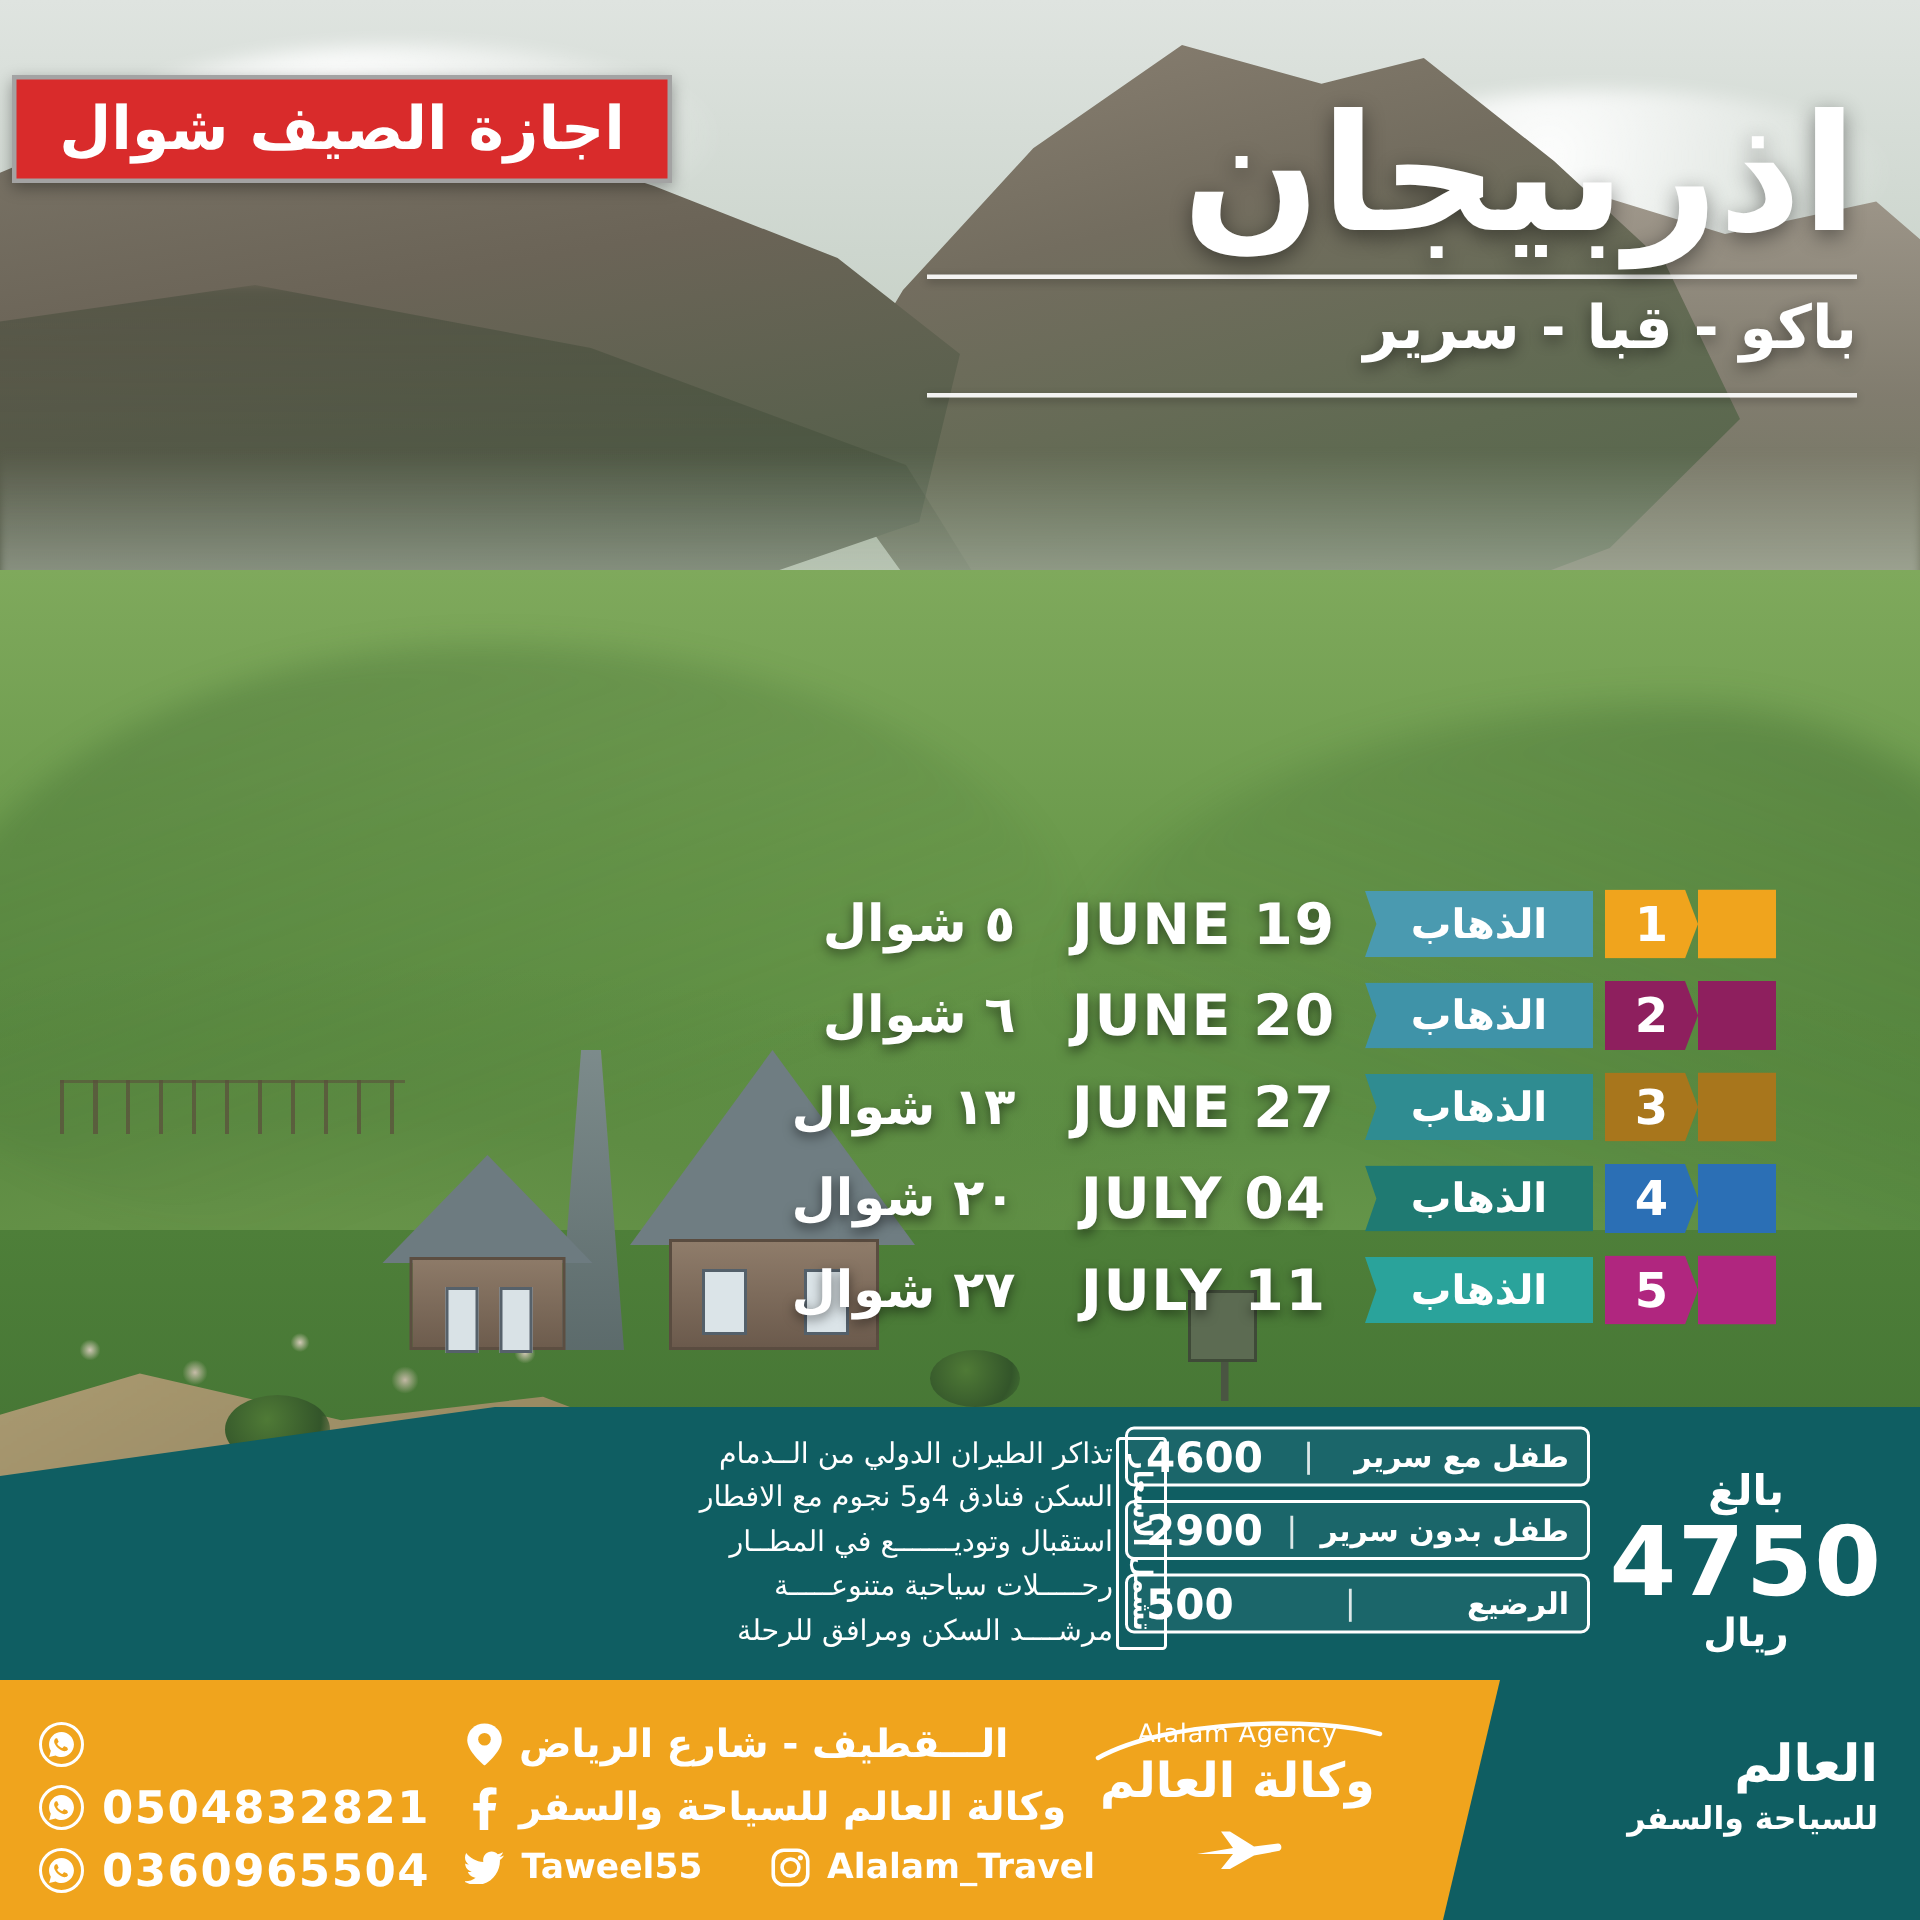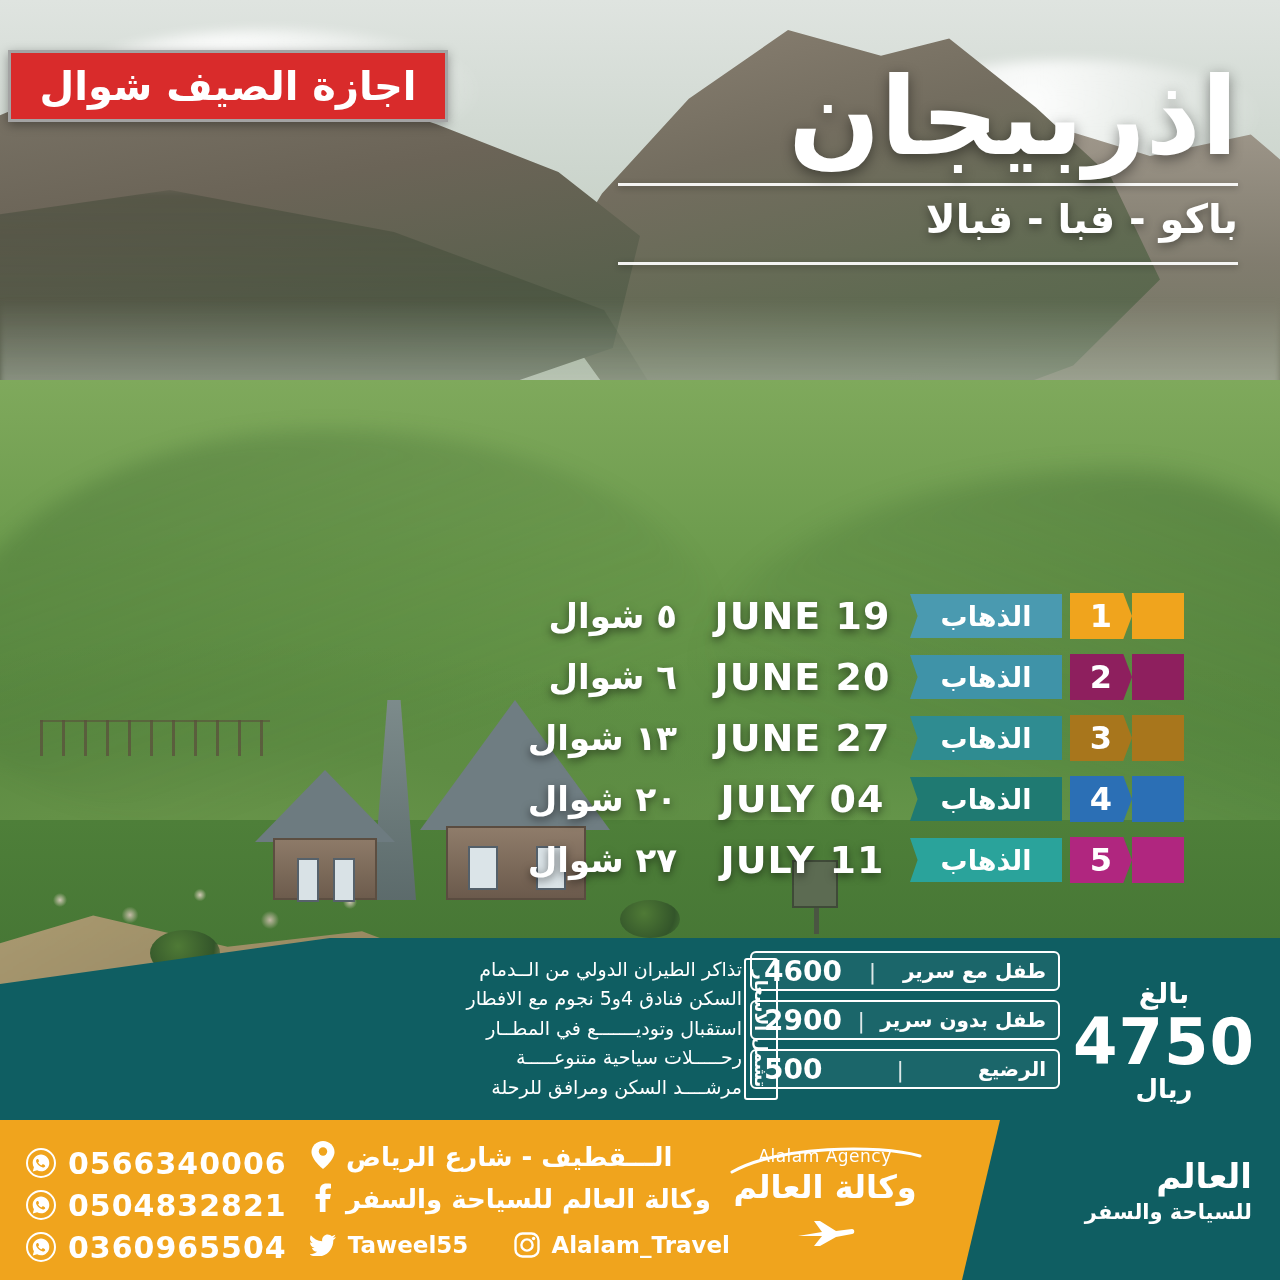--- a/index.html
+++ b/index.html
@@ -294,21 +294,21 @@
   .logo-wrap {
     position: absolute; right: 340px; top: 26px; width: 230px; height: 110px;
     color: #ffffff; text-align: center;
   }
   .logo-en { font-size: 17px; letter-spacing: 0.5px; }
   .logo-ar { font-size: 32px; font-weight: bold; direction: rtl; margin-top: 2px; }
   .plane-icon { position: absolute; left: 86px; top: 72px; }
   .addr-block {
     position: absolute; left: 310px; top: 22px; width: 420px; direction: rtl; text-align: right; color: #ffffff;
   }
-  .addr-line { display: flex; align-items: flex-start; justify-content: flex-end; gap: 10px; height: 42px; }
+  .addr-line { display: flex; align-items: center; justify-content: flex-end; gap: 10px; height: 42px; }
   .addr-line .t { font-size: 26px; font-weight: bold; }
   .social-line { display: flex; align-items: center; justify-content: space-between; gap: 2px; height: 38px; direction: ltr; }
   .social-line .t { font-size: 23px; font-weight: bold; }
   .phones { position: absolute; left: 26px; top: 22px; width: 300px; color: #ffffff; }
   .phone-row { display: flex; align-items: center; gap: 12px; height: 42px; }
   .phone-row .num { font-size: 30px; font-weight: bold; letter-spacing: 1px; }
   .circ {
     width: 30px; height: 30px; border-radius: 50%; border: 2px solid #ffffff;
     display: flex; align-items: center; justify-content: center; flex: none;
   }
@@ -358,21 +358,21 @@
     <div class="bush" style="left:620px; top:900px; width:60px; height:38px;"></div>
   </div>
 
   <div class="ribbon-top">
     <span>اجازة الصيف شوال</span>
   </div>
 
   <div class="title-block">
     <div class="title-main">اذربيجان</div>
     <div class="title-rule"></div>
-    <div class="title-sub">باكو - قبا - قبالا</div>
+    <div class="title-sub">باكو - قبا - سرير</div>
     <div class="title-rule"></div>
   </div>
 
 
   <div class="dates">
 
     <div class="date-row">
       <div class="hijri">٥ شوال</div>
       <div class="greg">JUNE  19</div>
       <div class="go-tag" style="background:#4a9ab0;">الذهاب</div>
@@ -511,21 +511,20 @@
       </div>
     </div>
 
     <div class="phones">
       <div class="phone-row">
         <span class="circ">
           <svg width="18" height="18" viewBox="0 0 18 18">
             <path d="M9 0.6 C4.4 0.6 0.7 4.3 0.7 8.9 C0.7 10.5 1.1 12 1.9 13.2 L0.8 17.4 L5.1 16.3 C6.3 17 7.6 17.3 9 17.3 C13.6 17.3 17.3 13.6 17.3 9 C17.3 4.3 13.6 0.6 9 0.6 Z M13.3 12.3 C13.1 12.8 12.2 13.3 11.7 13.4 C11.3 13.5 10.8 13.5 10.3 13.3 C9.9 13.2 9.5 13.1 8.9 12.8 C6.6 11.8 5.1 9.5 5 9.3 C4.9 9.2 4.1 8.1 4.1 7 C4.1 5.9 4.7 5.4 4.9 5.2 C5.1 5 5.3 4.9 5.5 4.9 C5.6 4.9 5.7 4.9 5.8 4.9 C6 4.9 6.1 4.9 6.3 5.3 C6.5 5.7 6.9 6.8 7 6.9 C7 7 7.1 7.2 7 7.3 C6.9 7.5 6.8 7.6 6.7 7.7 C6.6 7.9 6.4 8 6.3 8.1 C6.2 8.2 6.1 8.4 6.2 8.6 C6.3 8.8 6.8 9.6 7.5 10.2 C8.4 11 9.1 11.2 9.3 11.3 C9.5 11.4 9.7 11.4 9.8 11.2 C9.9 11 10.3 10.5 10.5 10.3 C10.6 10.1 10.8 10.1 11 10.2 C11.2 10.2 12.3 10.8 12.5 10.9 C12.7 11 12.9 11.1 12.9 11.2 C13 11.3 13 11.8 13.3 12.3 Z" fill="#ffffff"></path>
           </svg>
         </span>
-        <span class="num">0566340006</span>
       </div>
       <div class="phone-row">
         <span class="circ">
           <svg width="18" height="18" viewBox="0 0 18 18">
             <path d="M9 0.6 C4.4 0.6 0.7 4.3 0.7 8.9 C0.7 10.5 1.1 12 1.9 13.2 L0.8 17.4 L5.1 16.3 C6.3 17 7.6 17.3 9 17.3 C13.6 17.3 17.3 13.6 17.3 9 C17.3 4.3 13.6 0.6 9 0.6 Z M13.3 12.3 C13.1 12.8 12.2 13.3 11.7 13.4 C11.3 13.5 10.8 13.5 10.3 13.3 C9.9 13.2 9.5 13.1 8.9 12.8 C6.6 11.8 5.1 9.5 5 9.3 C4.9 9.2 4.1 8.1 4.1 7 C4.1 5.9 4.7 5.4 4.9 5.2 C5.1 5 5.3 4.9 5.5 4.9 C5.6 4.9 5.7 4.9 5.8 4.9 C6 4.9 6.1 4.9 6.3 5.3 C6.5 5.7 6.9 6.8 7 6.9 C7 7 7.1 7.2 7 7.3 C6.9 7.5 6.8 7.6 6.7 7.7 C6.6 7.9 6.4 8 6.3 8.1 C6.2 8.2 6.1 8.4 6.2 8.6 C6.3 8.8 6.8 9.6 7.5 10.2 C8.4 11 9.1 11.2 9.3 11.3 C9.5 11.4 9.7 11.4 9.8 11.2 C9.9 11 10.3 10.5 10.5 10.3 C10.6 10.1 10.8 10.1 11 10.2 C11.2 10.2 12.3 10.8 12.5 10.9 C12.7 11 12.9 11.1 12.9 11.2 C13 11.3 13 11.8 13.3 12.3 Z" fill="#ffffff"></path>
           </svg>
         </span>
         <span class="num">0504832821</span>
       </div>
       <div class="phone-row">

